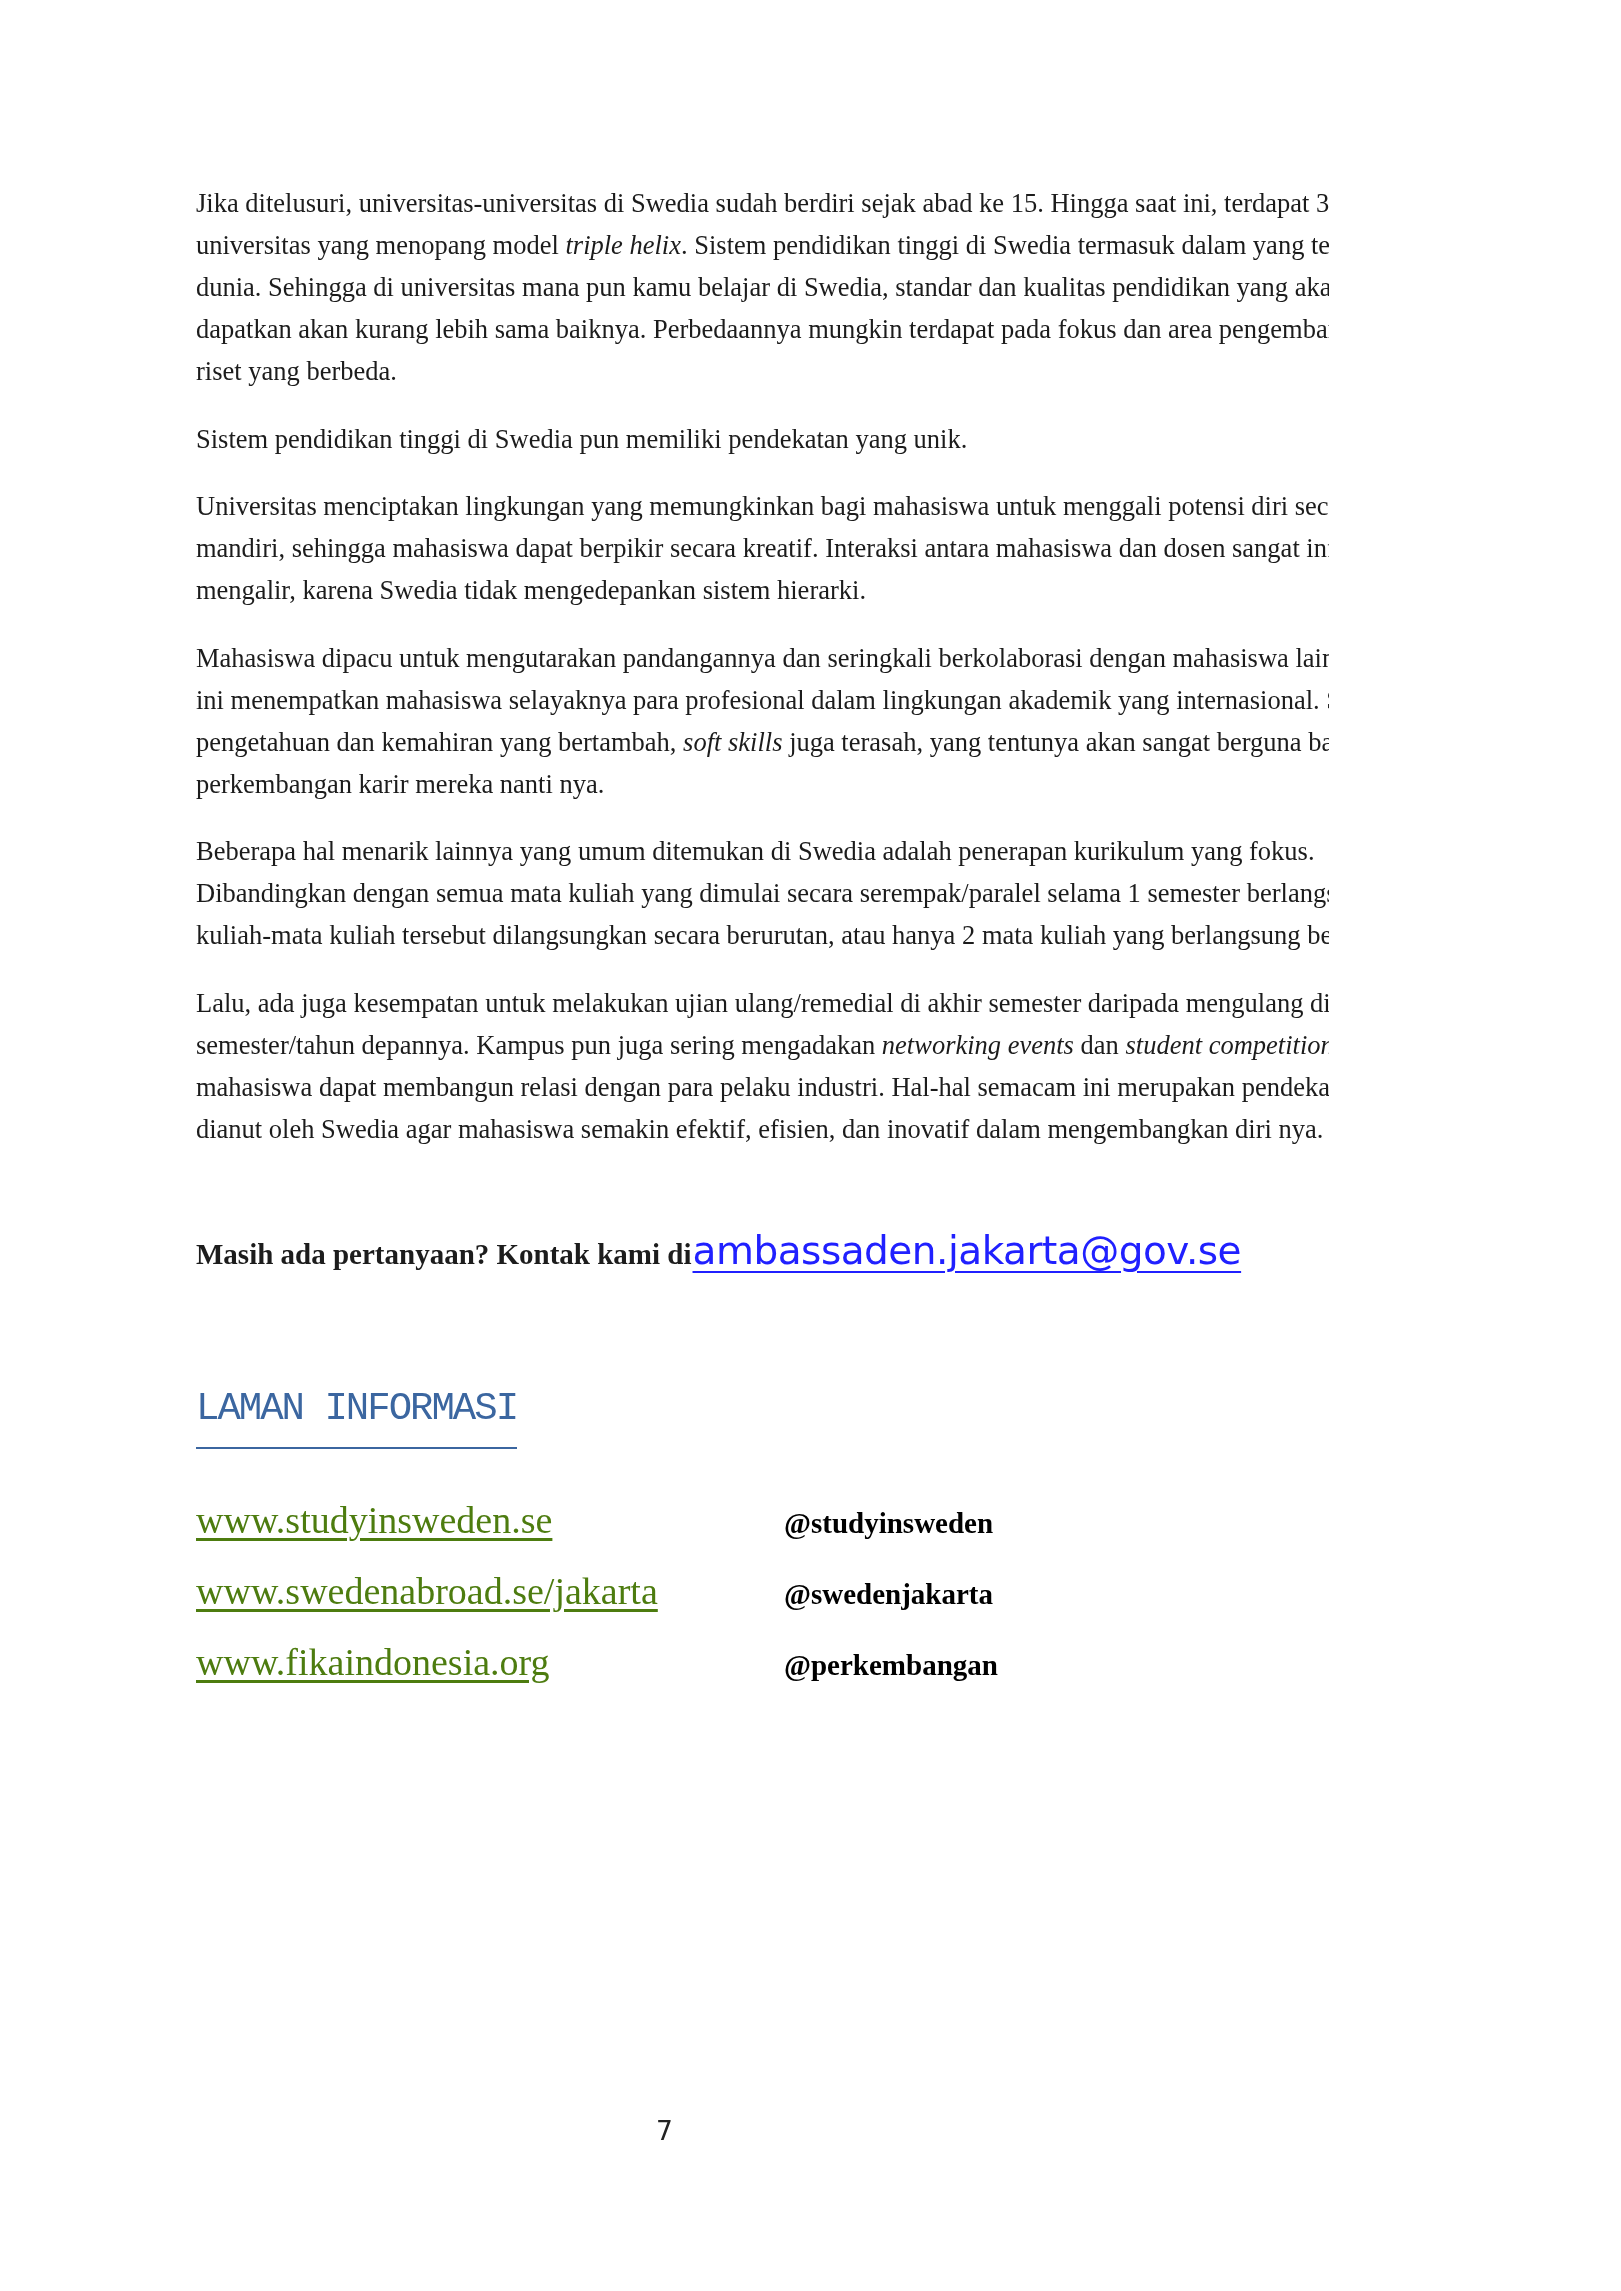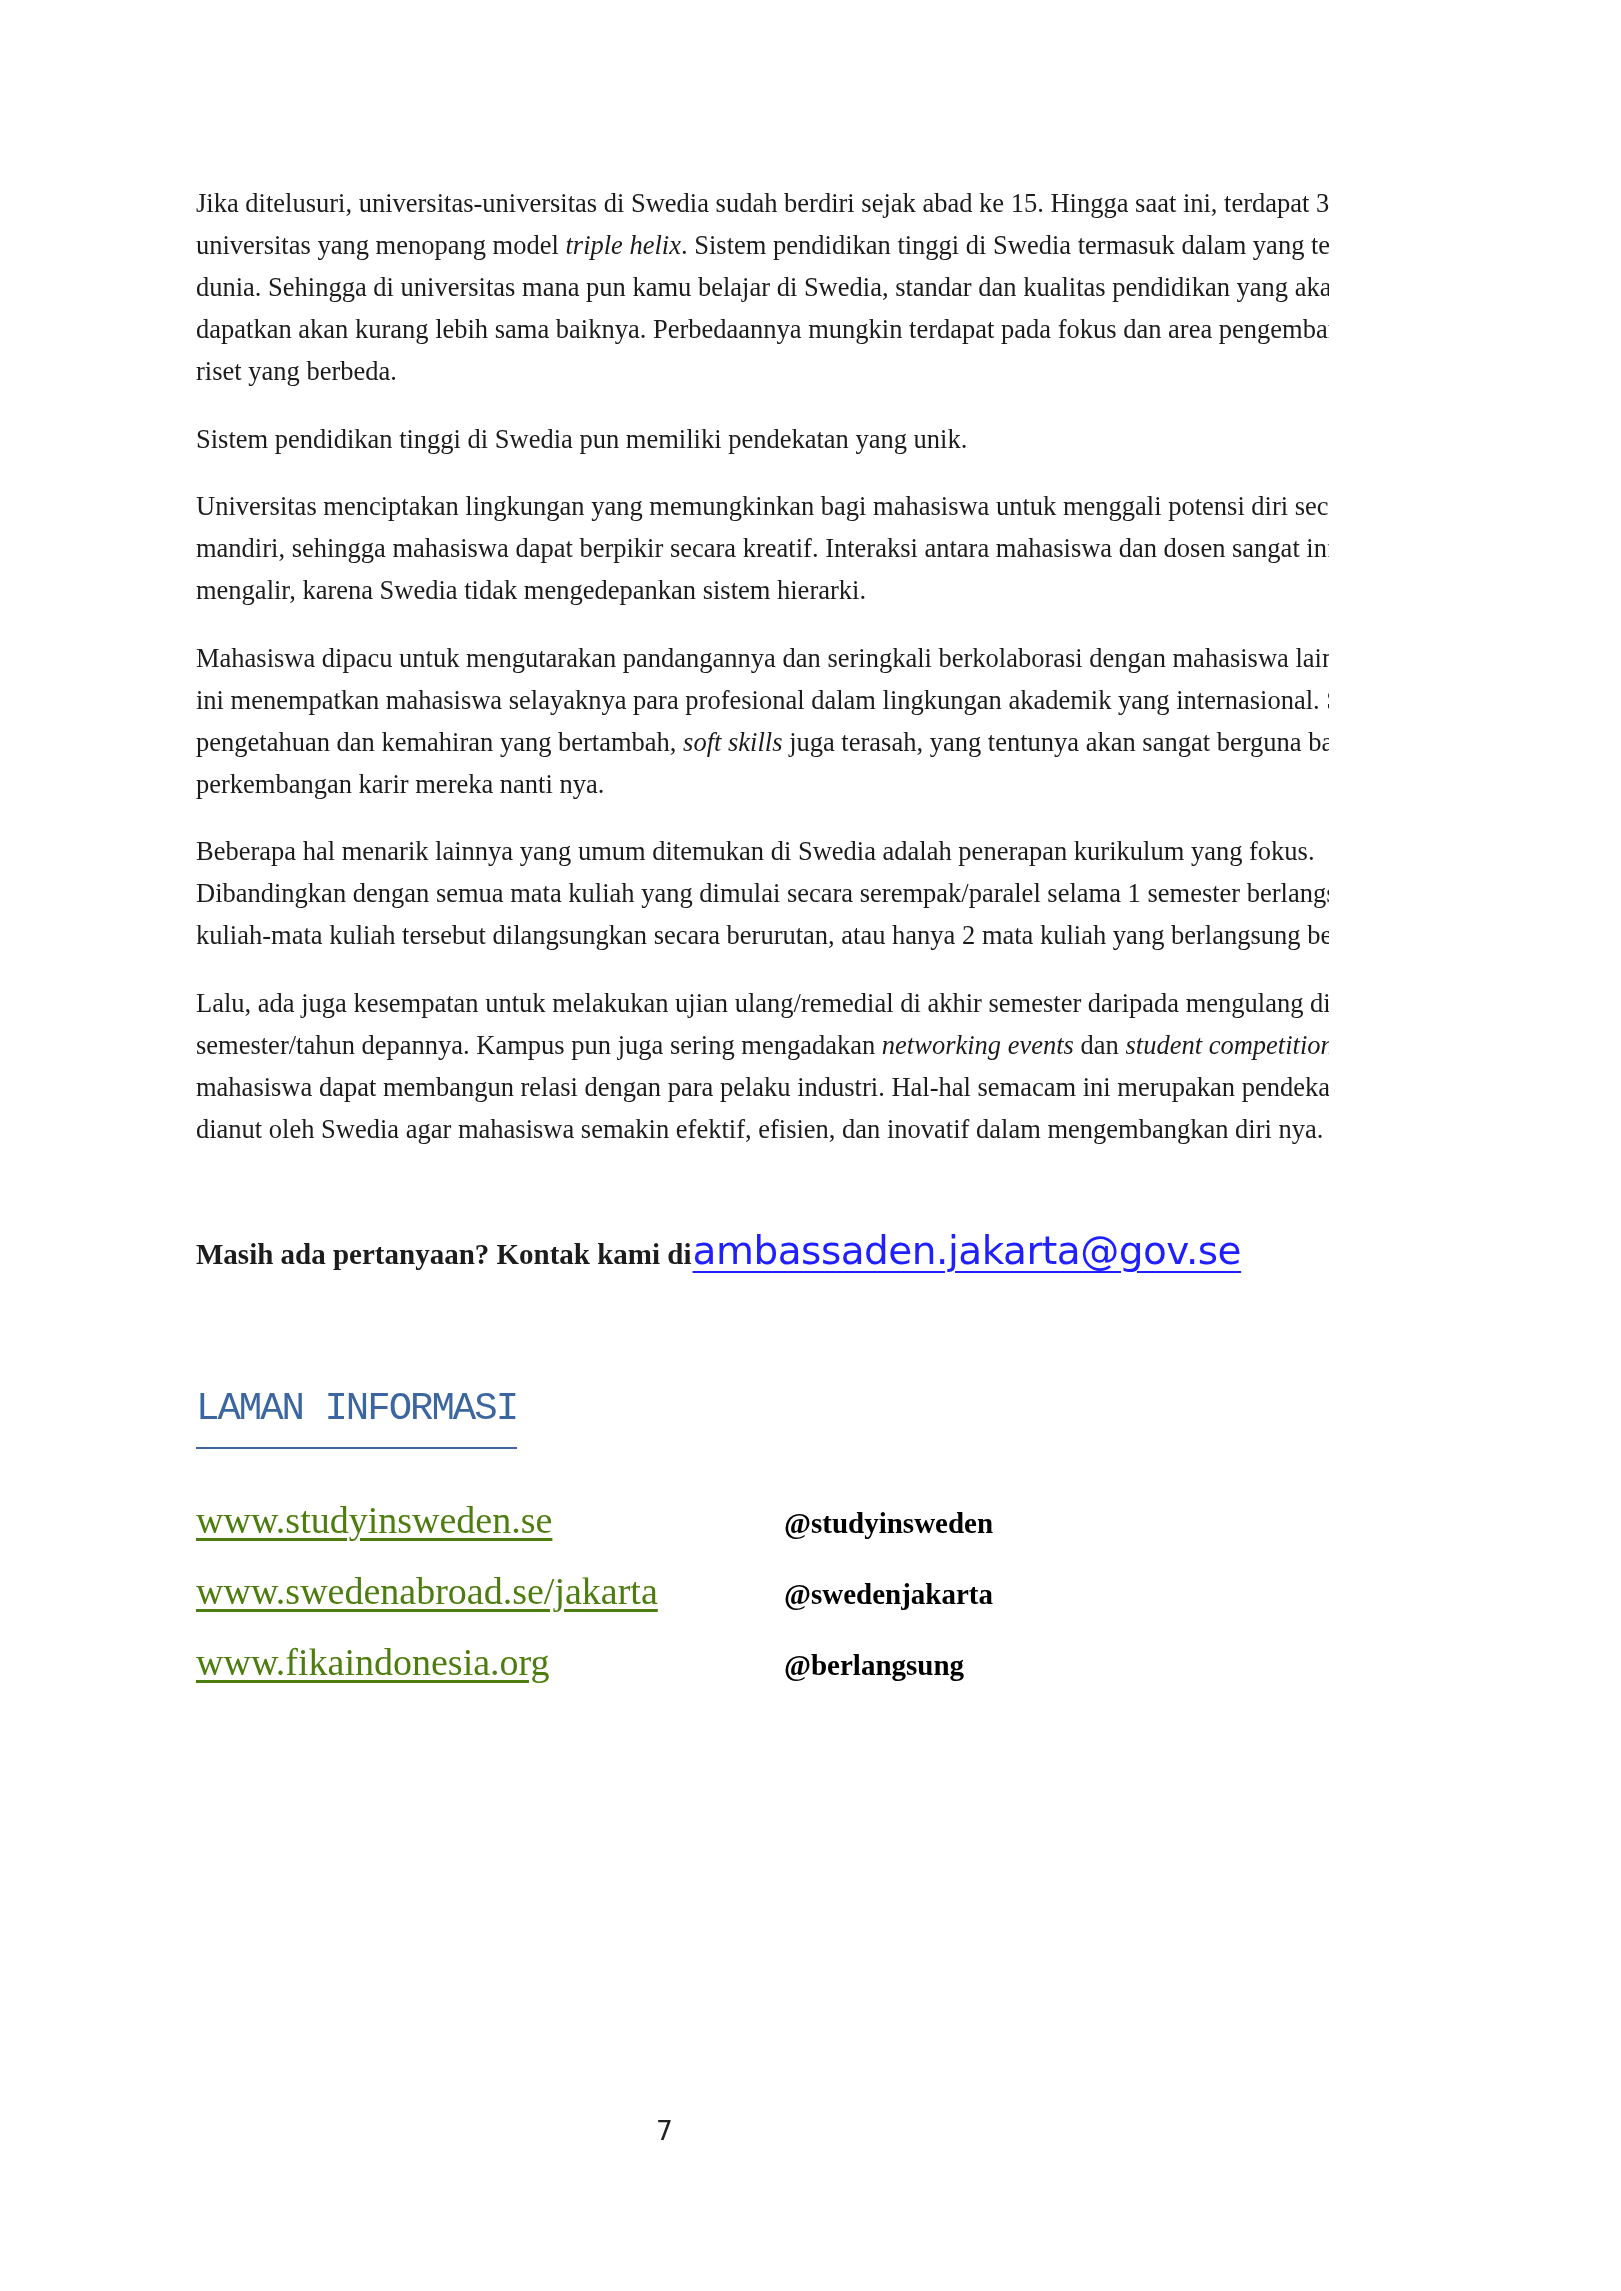--- a/index.html
+++ b/index.html
@@ -128,21 +128,21 @@
       <div class="link-row">
         <a class="link-url">www.studyinsweden.se</a>
         <span class="link-handle">@studyinsweden</span>
       </div>
       <div class="link-row">
         <a class="link-url">www.swedenabroad.se/jakarta</a>
         <span class="link-handle">@swedenjakarta</span>
       </div>
       <div class="link-row">
         <a class="link-url">www.fikaindonesia.org</a>
-        <span class="link-handle">@berlangsung</span>
+        <span class="link-handle">@perkembangan</span>
       </div>
     </div>
 
   </div>
 
   <div class="page-number">7</div>
 </div>
 
 
 </body></html>

